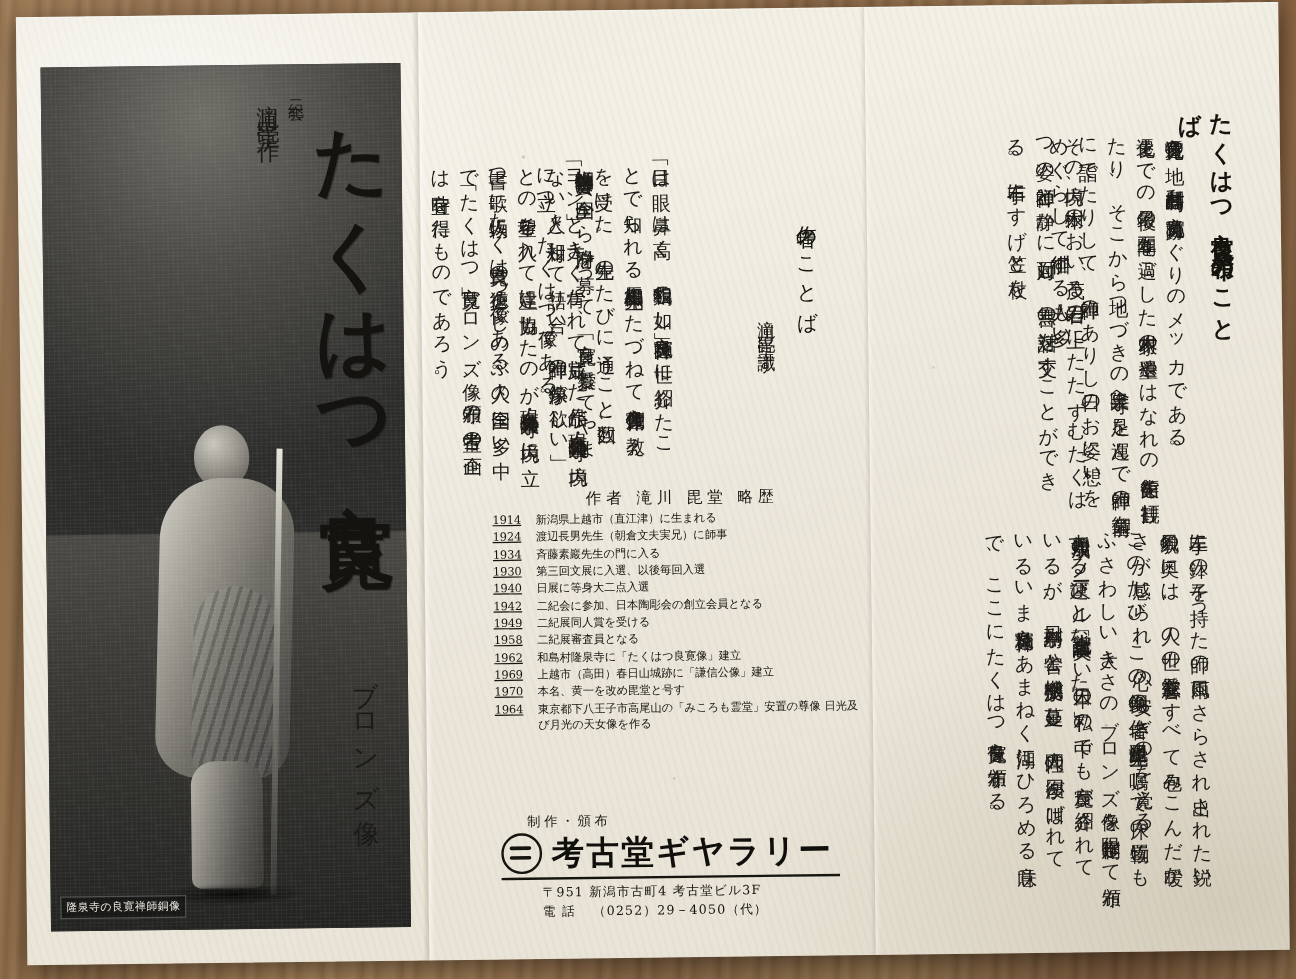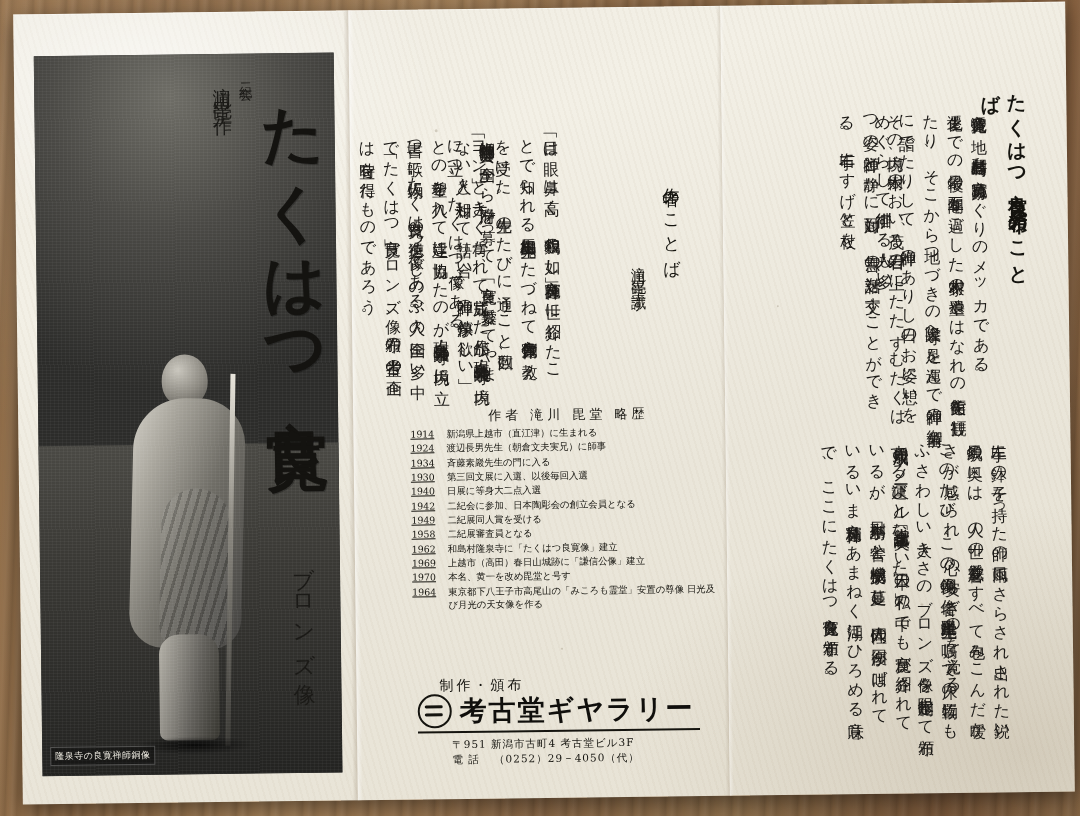--- a/index.html
+++ b/index.html
@@ -180,21 +180,21 @@
   .chrono{
     position:absolute;left:392px;top:418px;width:310px;
     font-size:9.4px;line-height:1.42;color:#15140f;font-family:"DejaVu Serif",serif;
   }
   .chrono .row{display:flex;gap:8px;margin-bottom:1.0px;}
   .chrono .yr{width:28px;flex:0 0 28px;text-align:left;text-decoration:underline;}
   .chrono .tx{flex:1 1 auto;}
 
   
   .foot-label{
-    position:absolute;left:418px;top:668px;font-size:14px;letter-spacing:3px;color:#15140f;
+    position:absolute;left:418px;top:668px;font-size:11px;letter-spacing:3px;color:#15140f;
     font-family:"DejaVu Serif",serif;
   }
   .company{
     position:absolute;left:396px;top:684px;display:flex;align-items:center;gap:8px;
   }
   .logo-mark{
     width:30px;height:30px;border-radius:50%;border:2.5px solid #15140f;
     position:relative;flex:0 0 30px;
   }
   .logo-mark:before{

